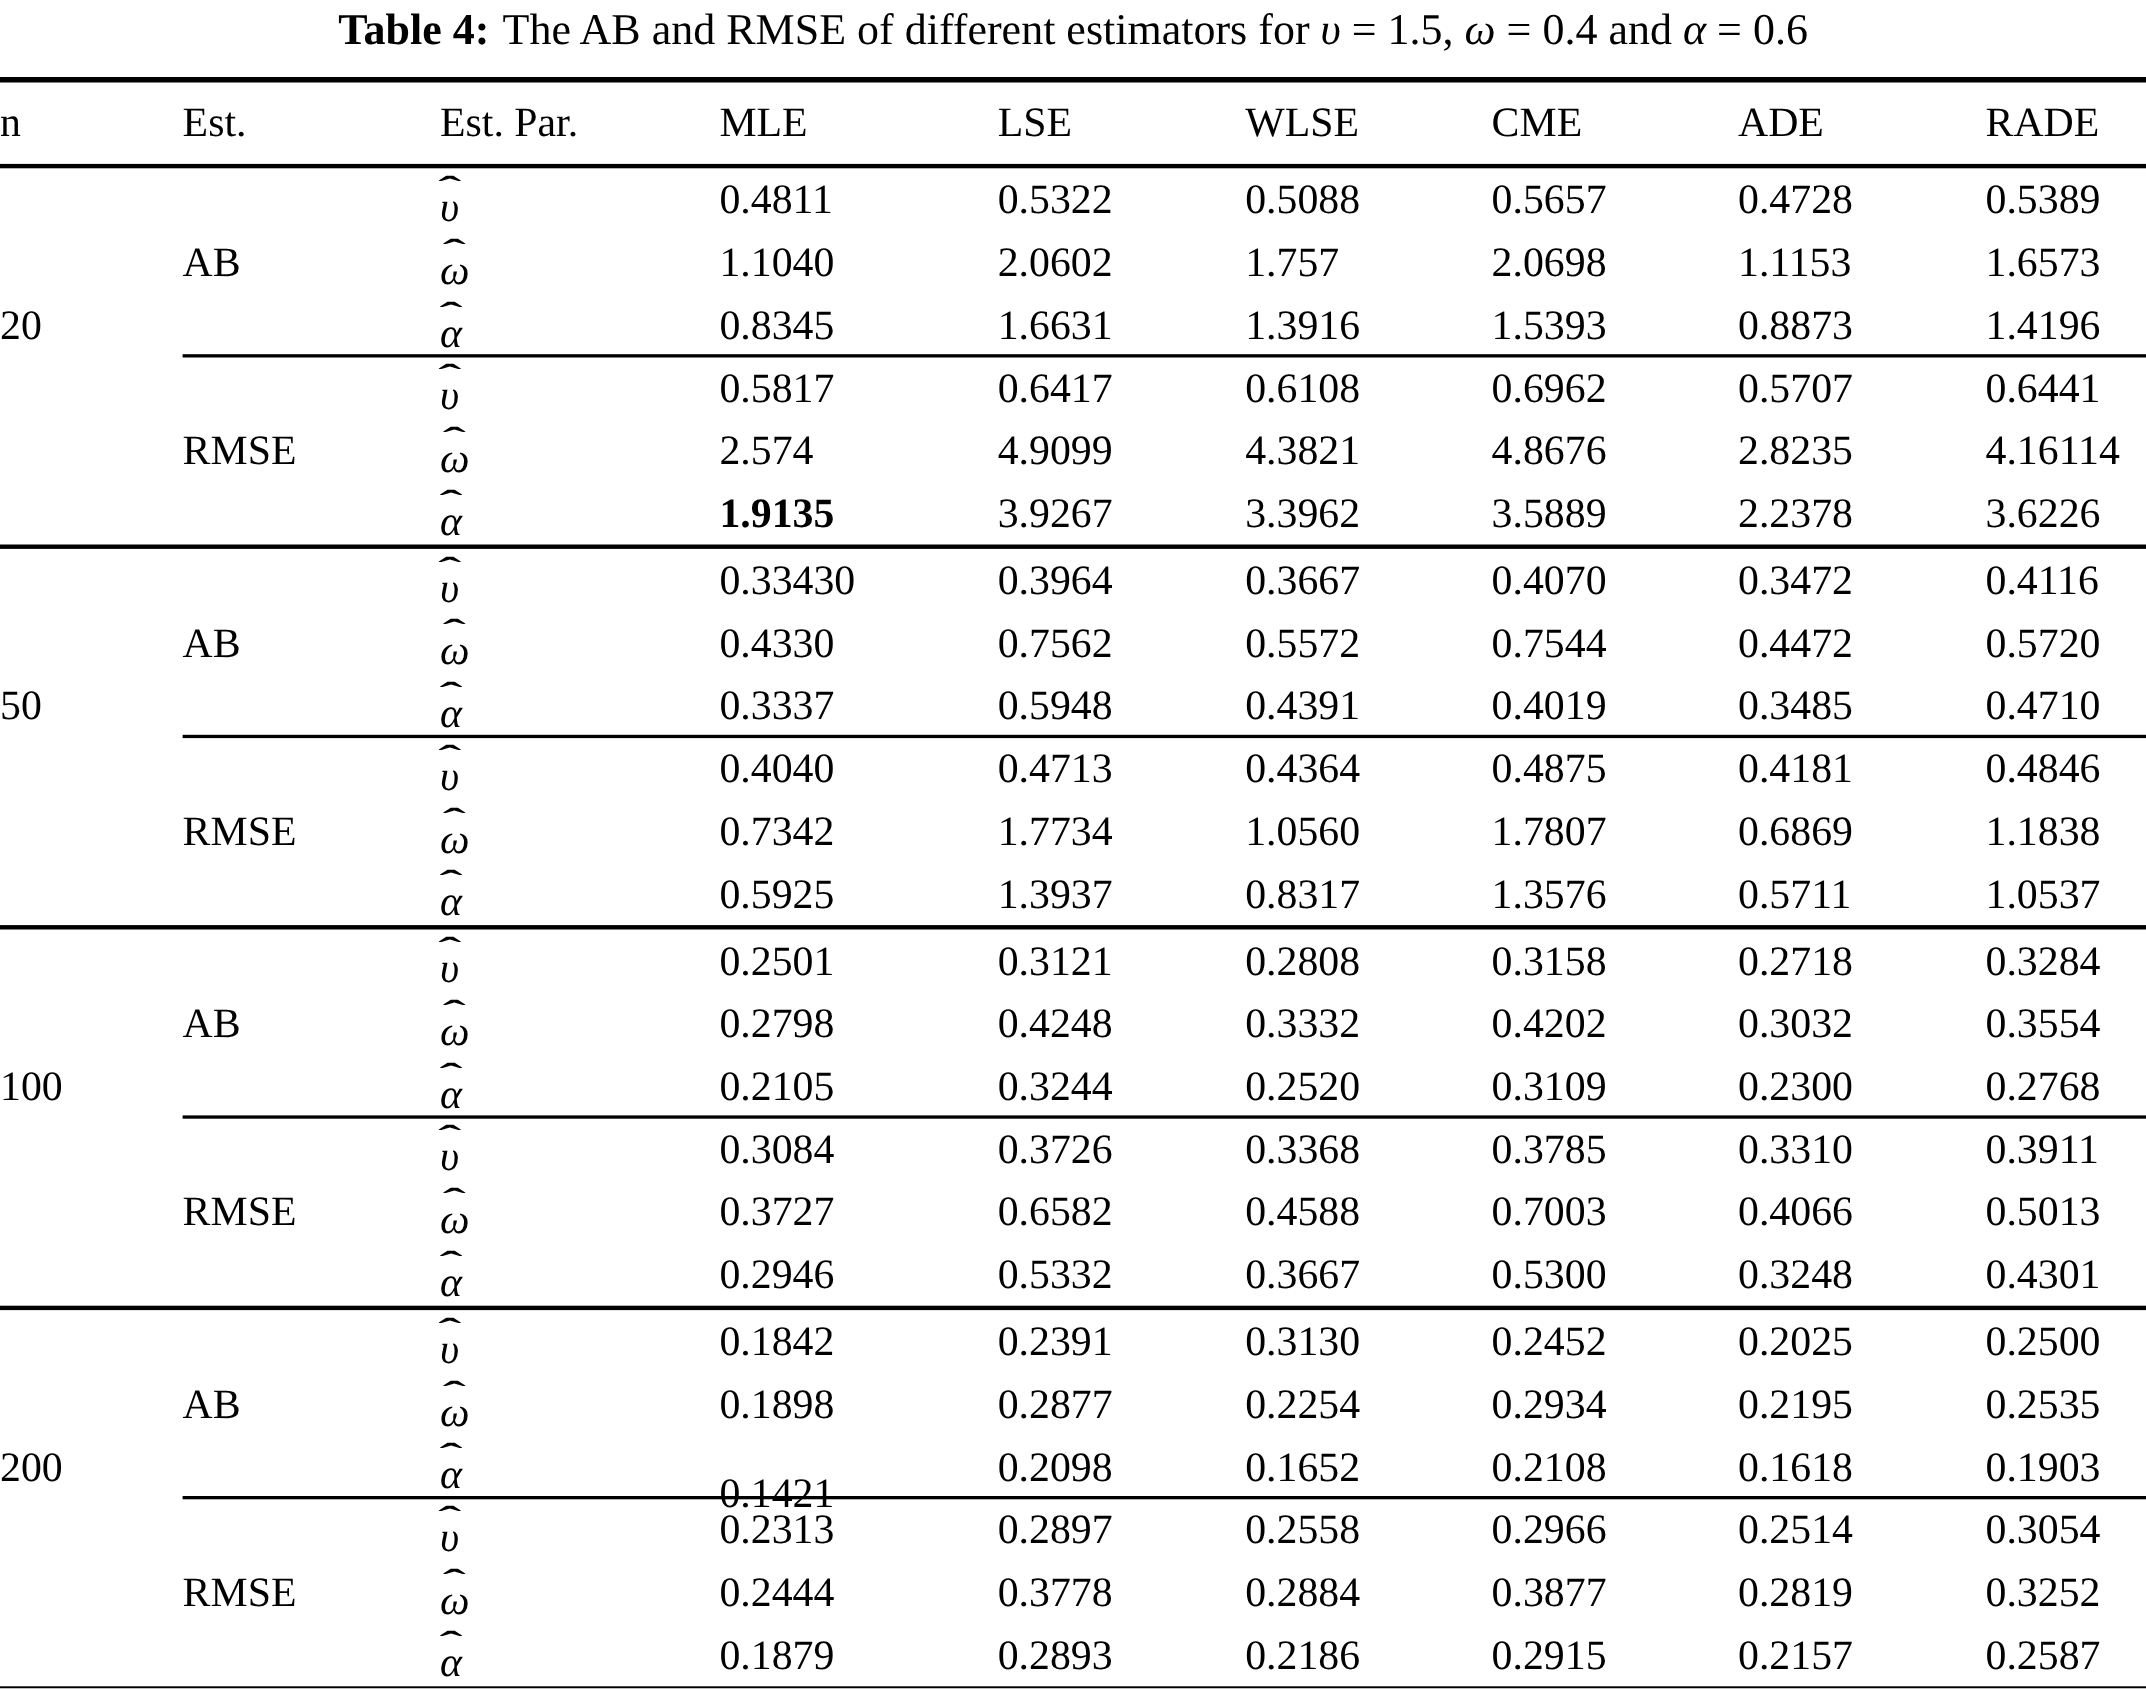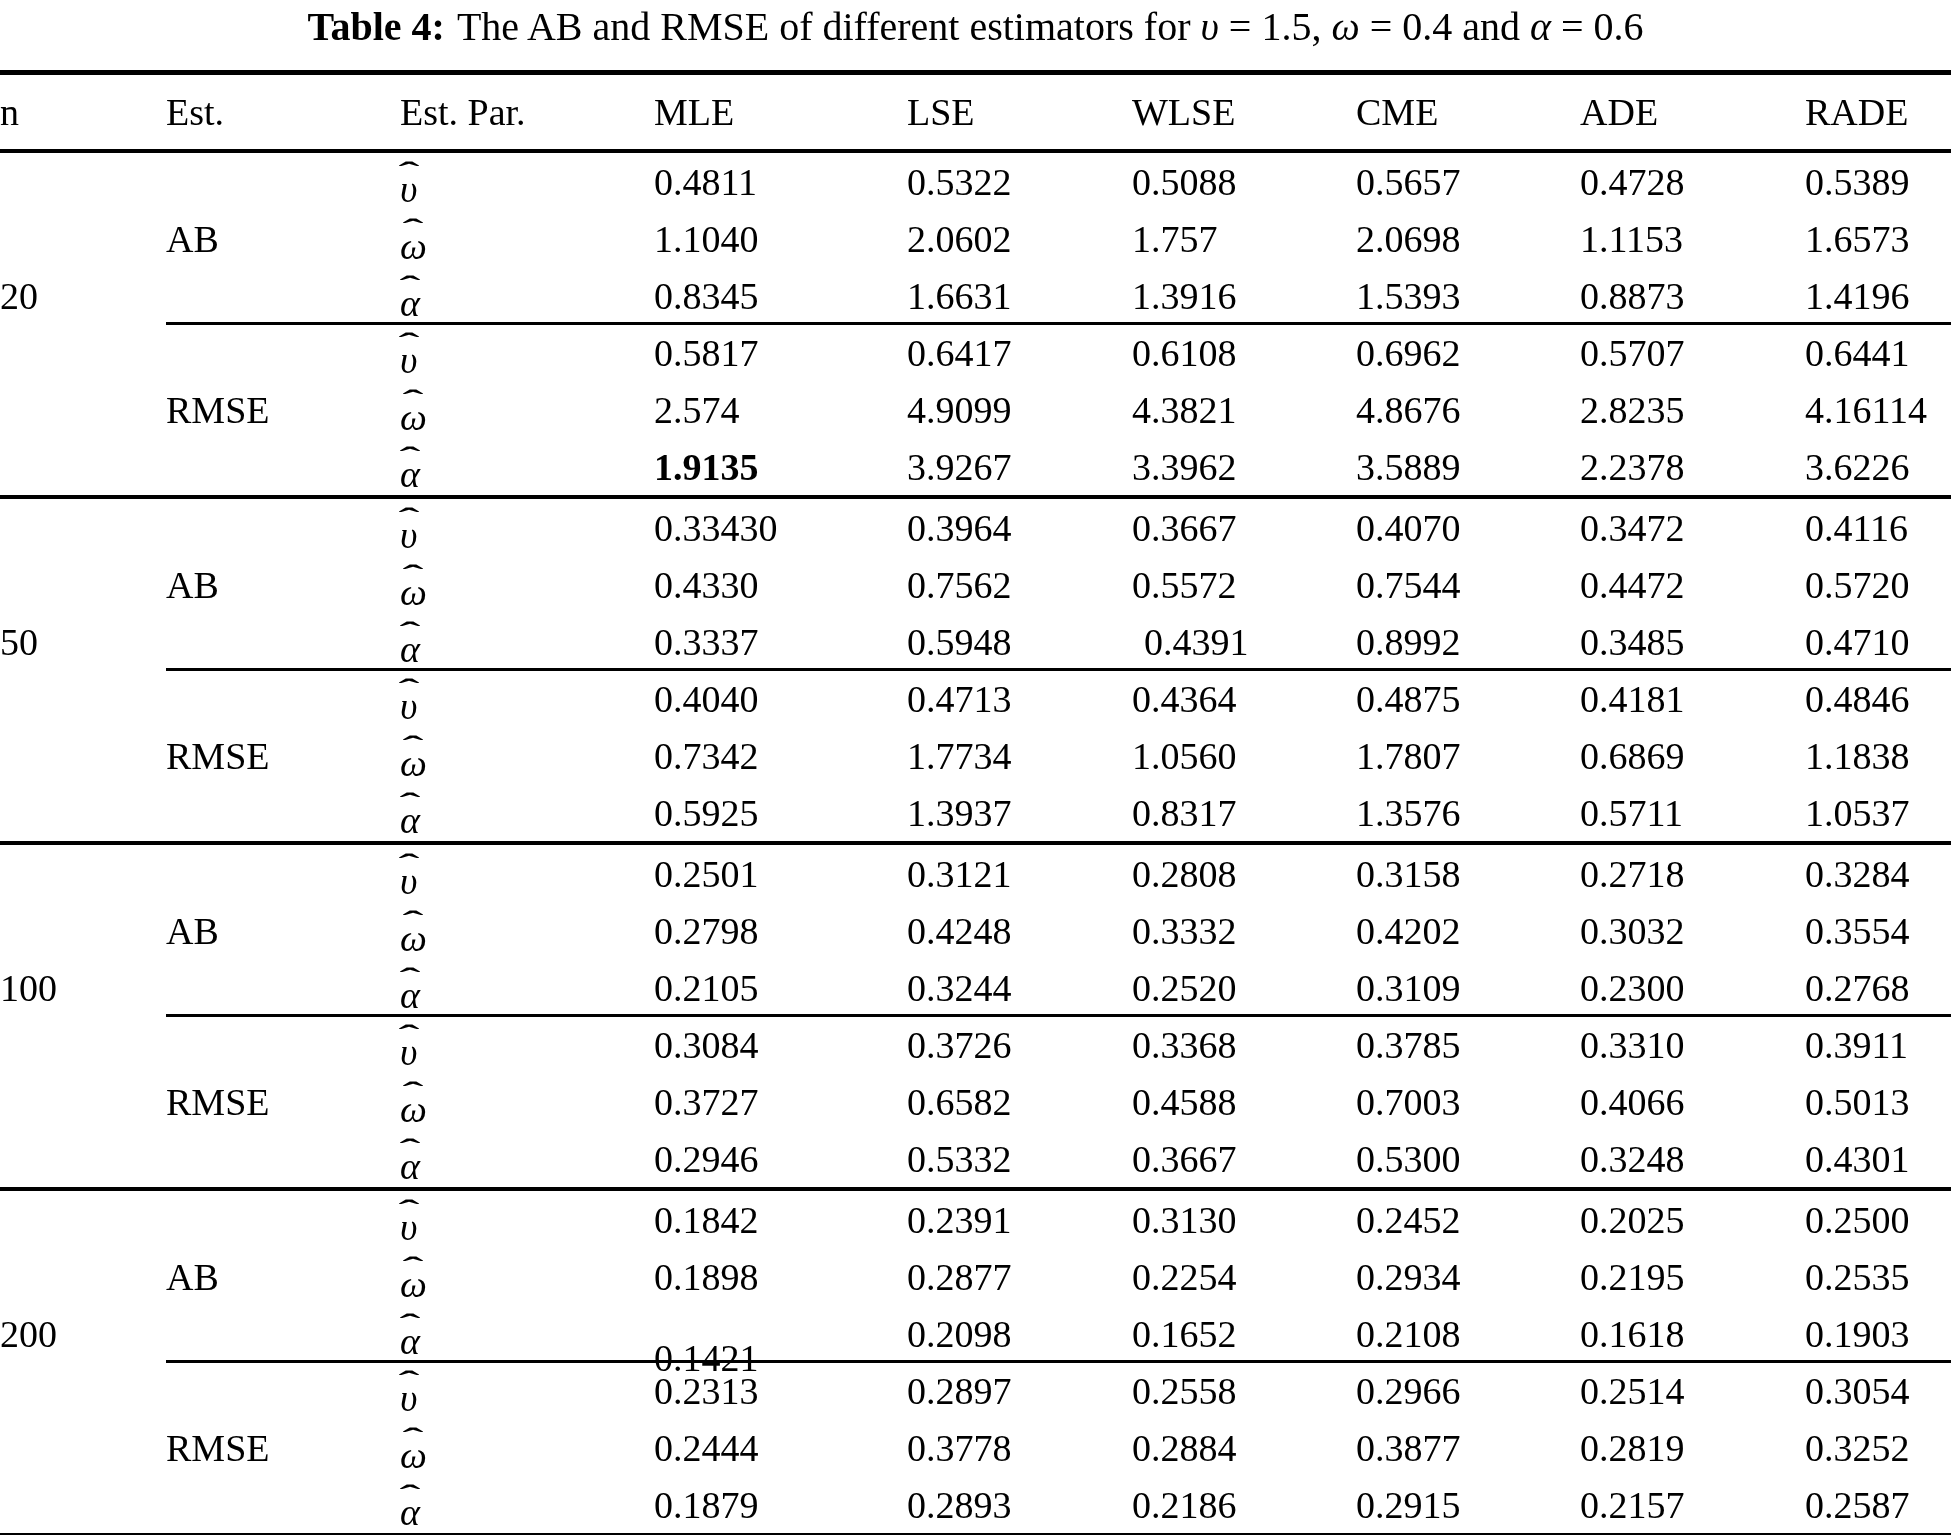--- a/index.html
+++ b/index.html
@@ -196,22 +196,22 @@
         <div class="cell num-cell" style="grid-area: 2 / 8;">0.4472</div>
         <div class="cell num-cell" style="grid-area: 2 / 9;">0.5720</div>
         <div class="cell param-cell" style="grid-area: 3 / 3;">
           <span class="phat">
             <span class="hat">ˆ</span>
             <span class="pl">α</span>
           </span>
         </div>
         <div class="cell num-cell" style="grid-area: 3 / 4;">0.3337</div>
         <div class="cell num-cell" style="grid-area: 3 / 5;">0.5948</div>
-        <div class="cell num-cell" style="grid-area: 3 / 6; margin-left: 12px;">0.4391</div>
-        <div class="cell num-cell" style="grid-area: 3 / 7;">0.8992</div>
+        <div class="cell num-cell" style="grid-area: 3 / 6;">0.4391</div>
+        <div class="cell num-cell" style="grid-area: 3 / 7;">0.4019</div>
         <div class="cell num-cell" style="grid-area: 3 / 8;">0.3485</div>
         <div class="cell num-cell" style="grid-area: 3 / 9;">0.4710</div>
         <div class="cell est-cell" style="grid-area: 5 / 2;">RMSE</div>
         <div class="cell param-cell" style="grid-area: 4 / 3;">
           <span class="phat">
             <span class="hat">ˆ</span>
             <span class="pl">υ</span>
           </span>
         </div>
         <div class="cell num-cell" style="grid-area: 4 / 4;">0.4040</div>

